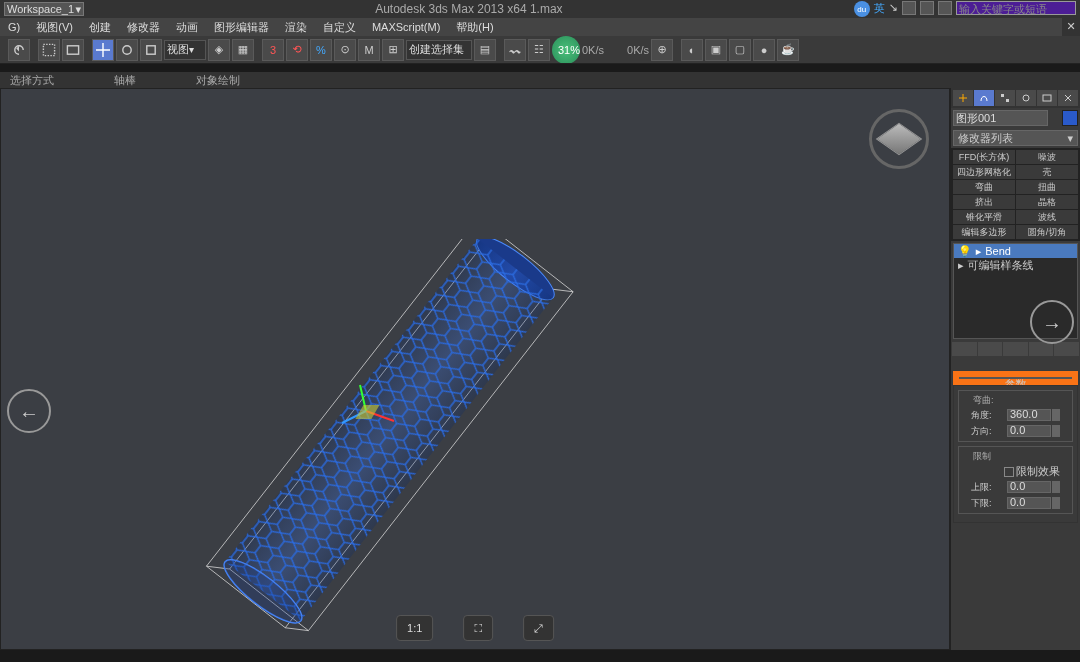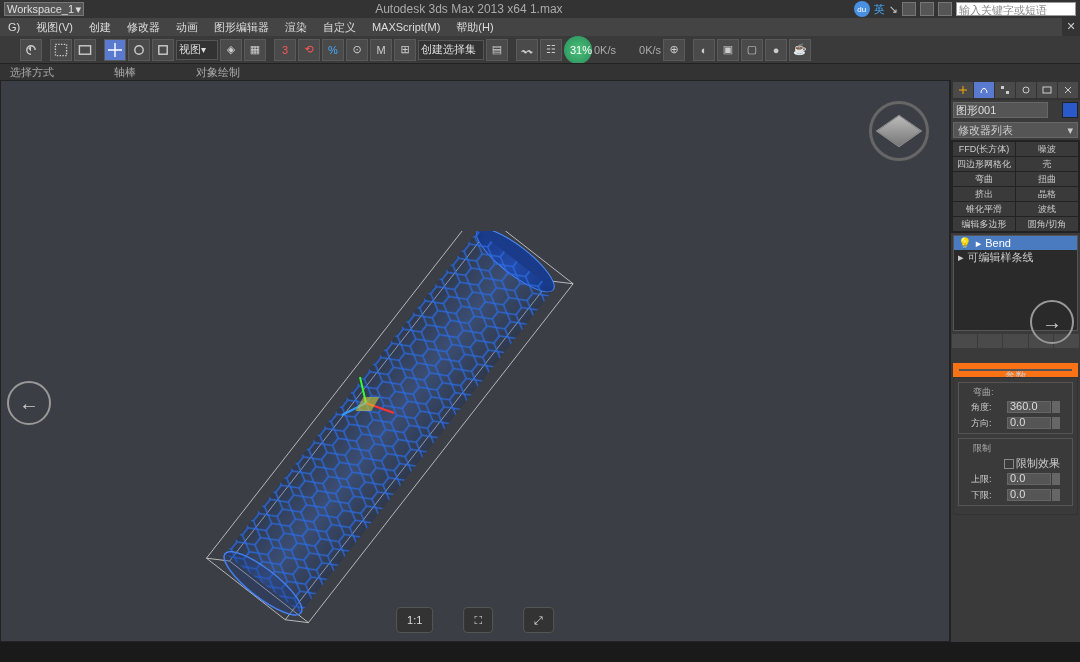--- a/index.html
+++ b/index.html
@@ -2,39 +2,39 @@
 <html><head>
 <meta charset="utf-8">
 <style>
 * { margin:0; padding:0; box-sizing:border-box; font-family:"Microsoft YaHei",Arial,sans-serif; font-size:11px; }
 body { background:#1a1a1a; width:1080px; height:662px; overflow:hidden; color:#ccc; position:relative; }
 
 
 .titlebar { height:18px; background:#333; display:flex; align-items:center; padding:0 4px; }
 .ws-combo { background:#555; border:1px solid #777; height:14px; width:80px; font-size:10px; padding:0 2px; color:#ddd; display:flex; align-items:center; justify-content:space-between; }
 .title-center { flex:1; text-align:center; color:#aaa; font-size:12px; }
-.title-right { display:flex; gap:4px; align-items:center; }
+.title-right { display:flex; gap:4px; align-items:flex-start; }
 .baidu-ico { width:16px; height:16px; background:#4a90e2; border-radius:50%; color:#fff; font-size:8px; display:flex; align-items:center; justify-content:center; }
-.search-box { width:120px; height:14px; background:#ffffff; border:1px solid #999; font-size:10px; padding:0 2px; color:#888; }
+.search-box { width:120px; height:14px; background:#4c1d95; border:1px solid #999; font-size:10px; padding:0 2px; color:#888; }
 .sq-ico { width:14px; height:14px; background:#555; border:1px solid #777; }
 
 
 .menubar { height:18px; background:#444; display:flex; align-items:center; }
 .menu-item { padding:0 8px; height:18px; line-height:18px; color:#ddd; font-size:11px; cursor:pointer; }
 .win-x { margin-left:auto; width:18px; height:18px; background:#333; text-align:center; line-height:16px; color:#ccc; }
 
 
-.toolbar { height:28px; background:#3a3a3a; border-bottom:1px solid #222; display:flex; align-items:center; padding:0 20px; gap:2px; flex-wrap:nowrap; overflow:hidden;}
+.toolbar { height:28px; background:#3a3a3a; border-bottom:1px solid #222; display:flex; align-items:center; padding:0 8px; gap:2px; flex-wrap:nowrap; overflow:hidden;}
 .tb-btn { width:22px; height:22px; background:#4a4a4a; border:1px solid #5a5a5a; display:flex; align-items:center; justify-content:center; cursor:pointer; }
 .tb-combo { height:20px; background:#333; border:1px solid #555; color:#ddd; padding:0 2px; font-size:10px; display:flex; align-items:center; }
 .sep { width:4px; }
 .tb-svg { width:14px; height:14px; }
 
 
-.subbar { height:16px; background:#333; display:flex; align-items:center; padding:0 10px; gap:60px; font-size:10px; color:#aaa; }
+.subbar { height:16px; background:#333; display:flex; align-items:center; padding:0 10px; gap:60px; font-size:10px; color:#aaa;margin-top:8px; }
 
 
 .main { display:flex; height:562px; }
 .viewport { flex:1; background:#3b3e44; position:relative; border:1px solid #222; overflow:hidden;}
 .side { width:130px; background:#3a3a3a; border-left:1px solid #222; display:flex; flex-direction:column; }
 
 
 .vc { position:absolute; top:20px; right:20px; width:60px; height:60px; }
 .vc-ring { width:60px; height:60px; border:3px solid #666; border-radius:50%; position:absolute; }
 .vc-cube { width:28px; height:28px; position:absolute; top:16px; left:16px; background:linear-gradient(135deg,#bbb,#777); transform:rotate(45deg) skew(-10deg,-10deg); border:1px solid #999; }

